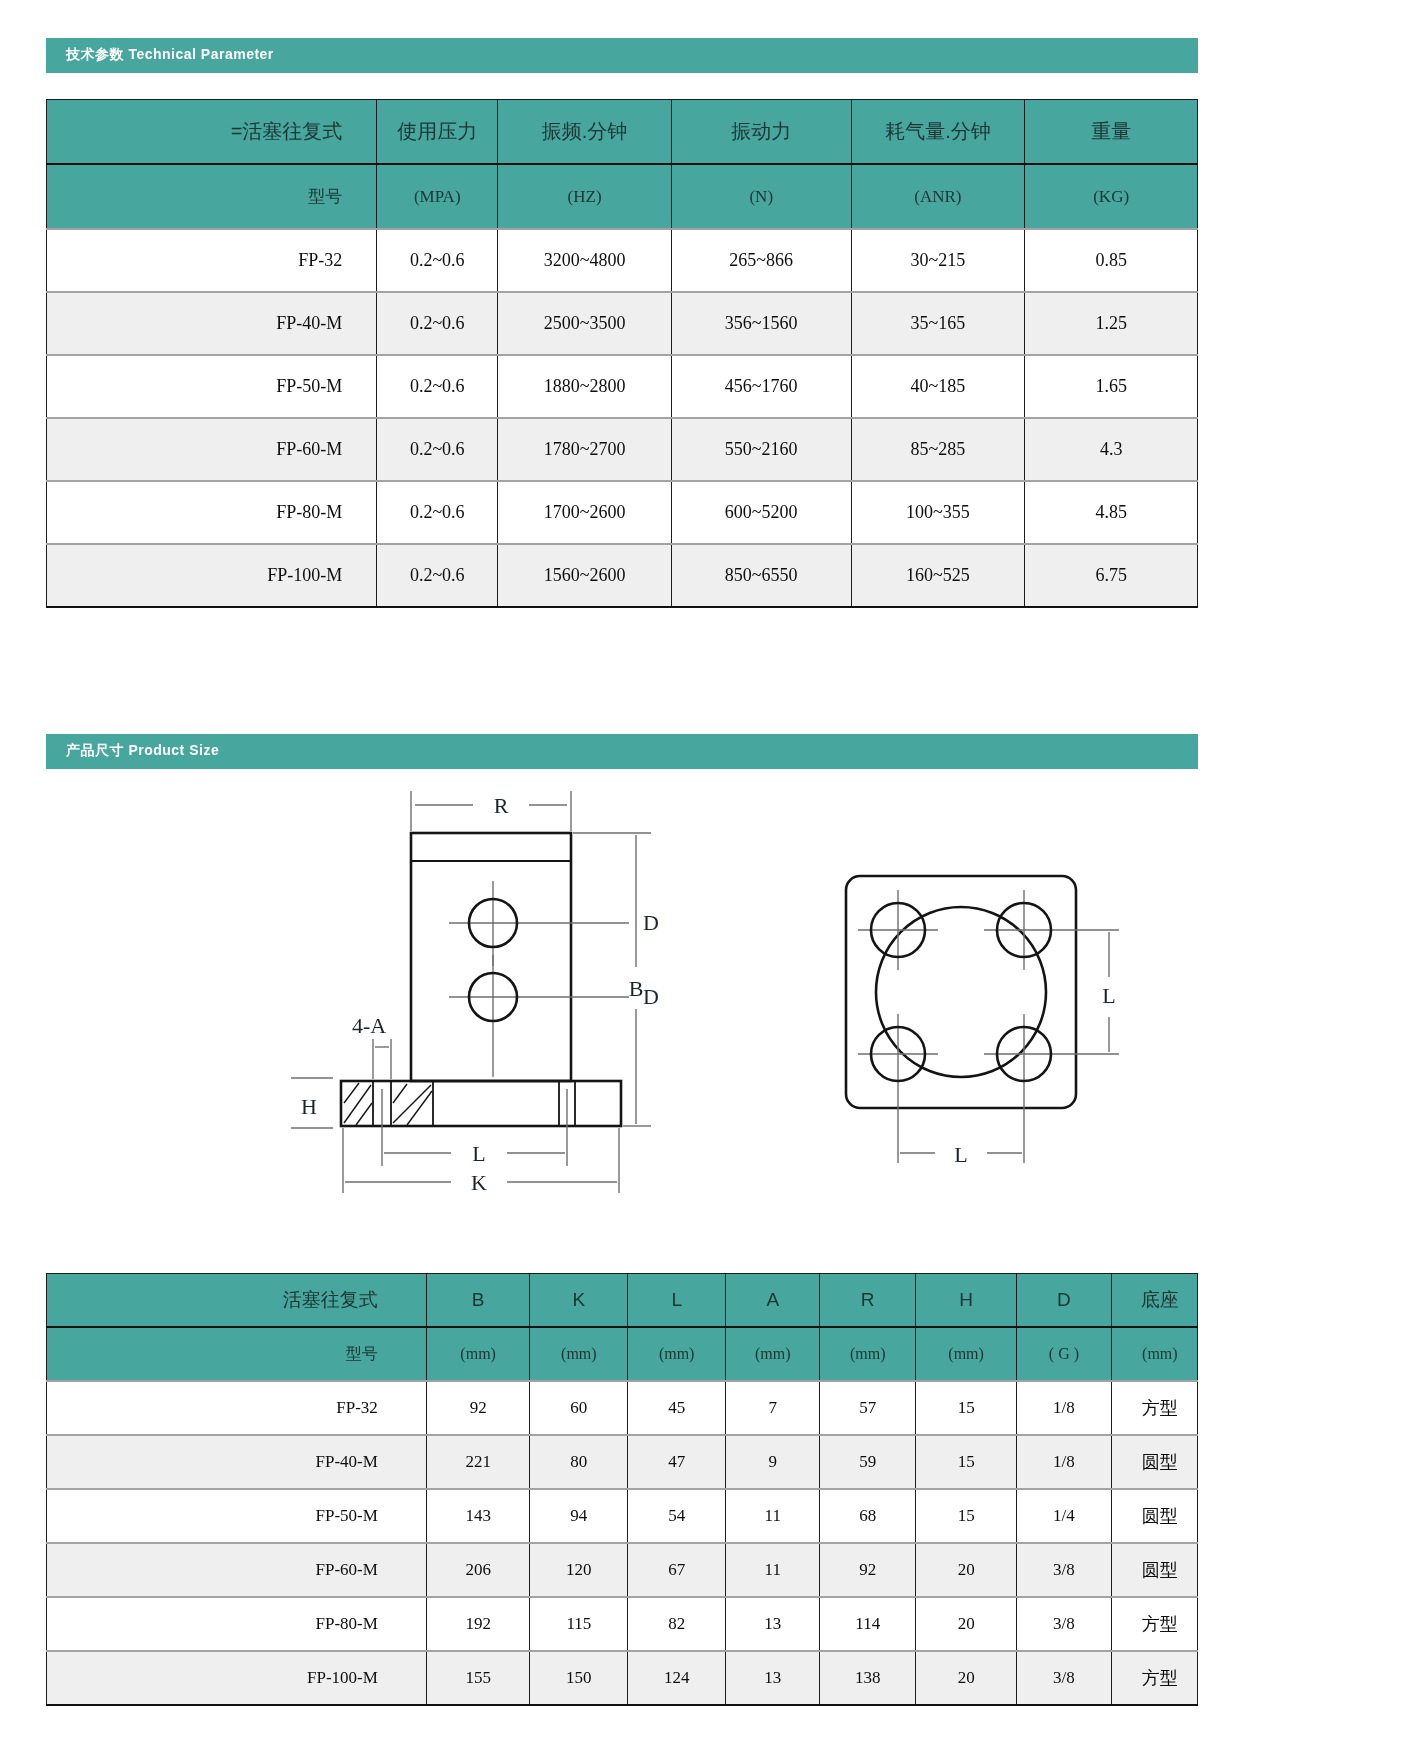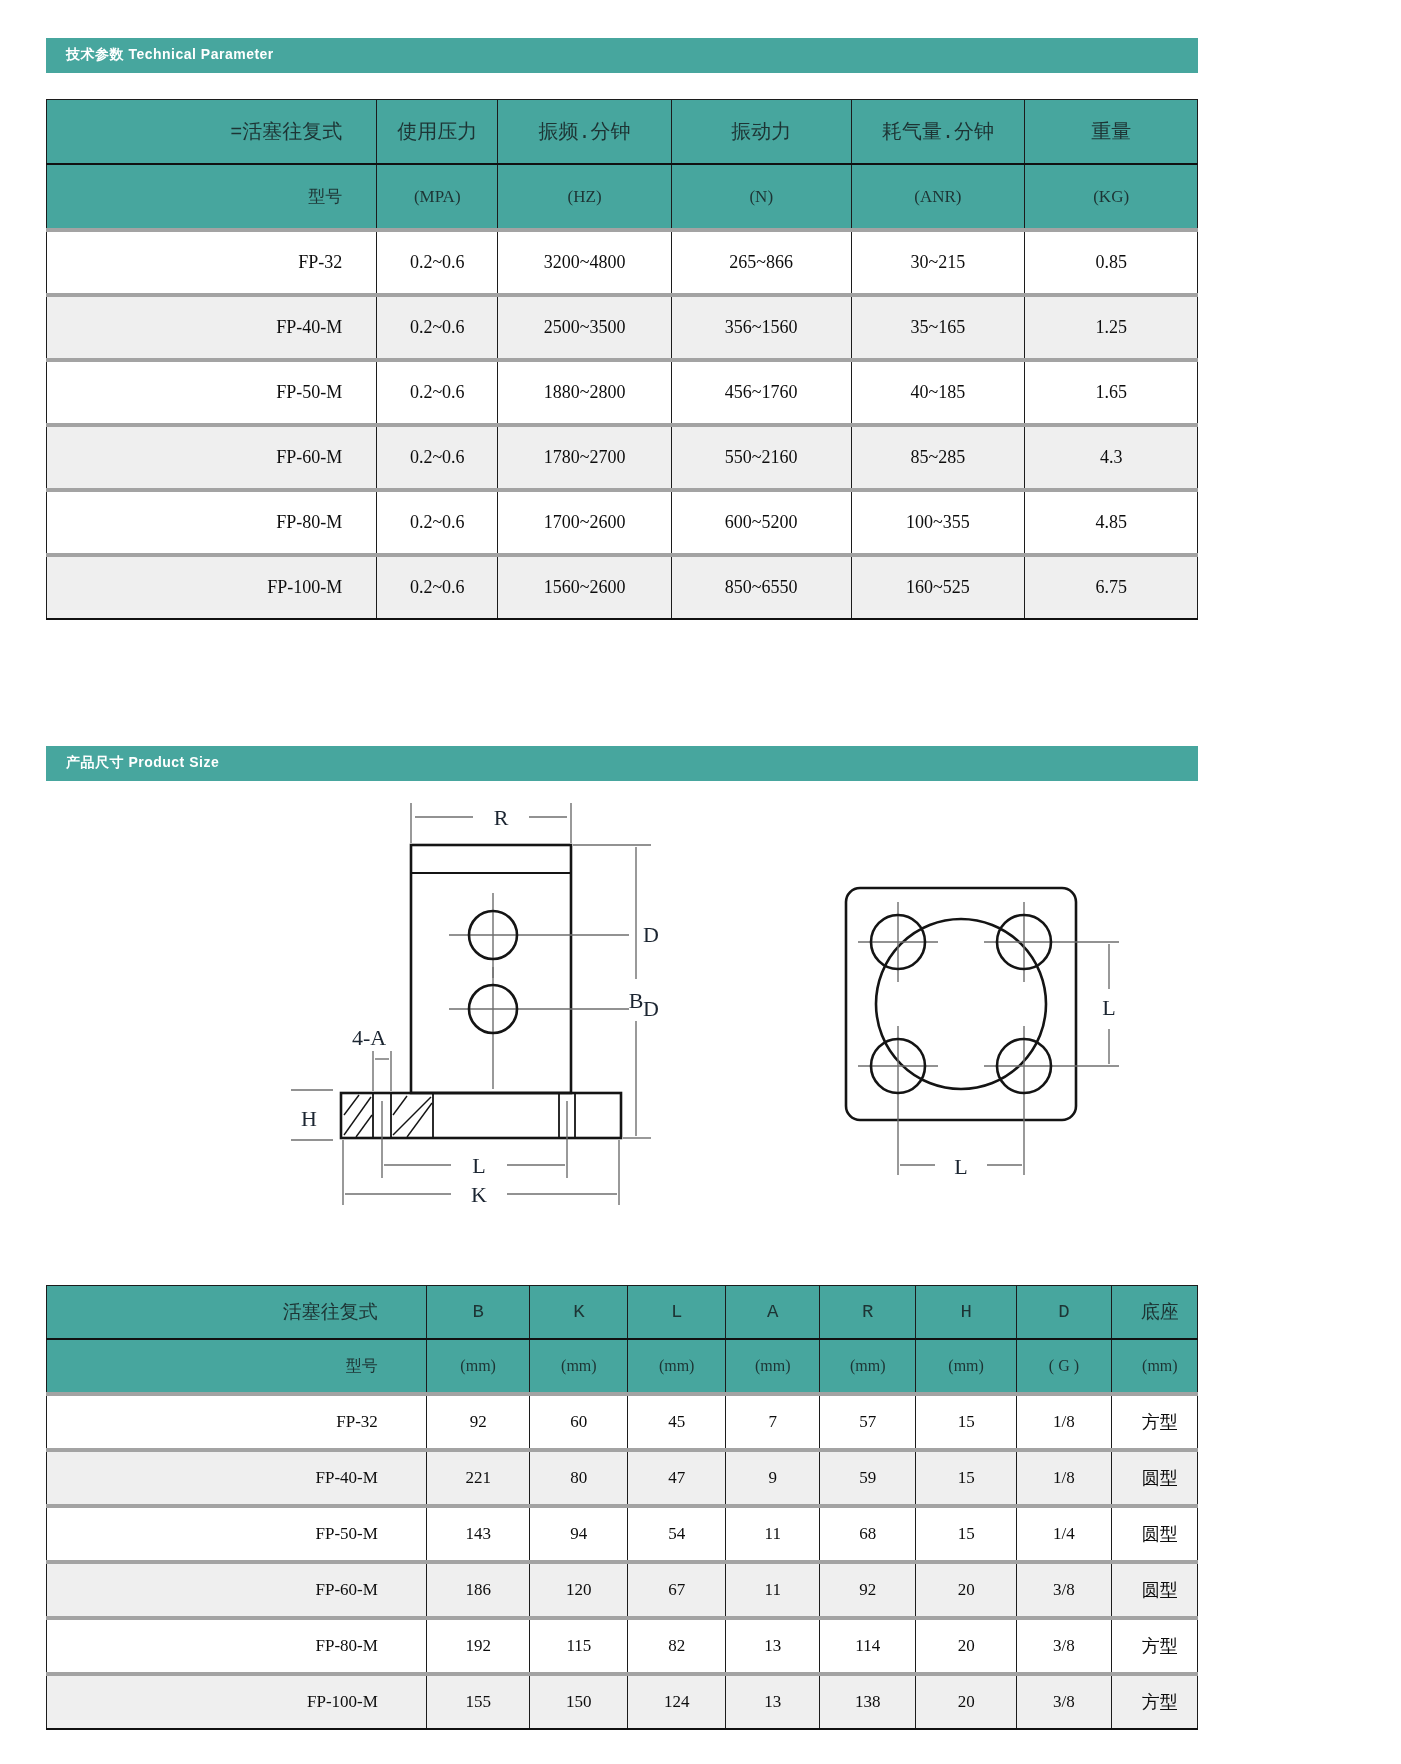--- a/index.html
+++ b/index.html
@@ -25,28 +25,27 @@
   table {
     border-collapse:collapse;
     width:100%;
     table-layout:fixed;
   }
   .t1 { margin-top:26px; }
   .t2 { margin-top:28px; }
 
   th, td { border:1px solid #1c1c1c; }
   thead tr.sub th { border-top:2px solid #111; }
-  tbody tr { border-top:4px solid #a3a3a3; }
+  tbody tr { border-top:2px solid #a3a3a3; }
   tbody tr:last-child { border-bottom:2px solid #111; }
 
   thead th {
     background:#47a69e;
     color:#1d3434;
     font-weight:normal;
-    font-family:Liberation Mono, monospace;
   }
   .t1 thead tr.main th { height:61px; font-size:20px; }
   .t1 thead tr.sub th  { height:61px; font-size:17px; font-family:"Liberation Serif", serif; }
   .t2 thead tr.main th { height:50px; font-size:19px; }
   .t2 thead tr.sub th  { height:50px; font-size:16px; font-family:"Liberation Serif", serif; }
 
   td {
     font-family:"Liberation Serif", serif;
     font-size:18px;
     text-align:center;
@@ -322,21 +321,21 @@
           <td>94</td>
           <td>54</td>
           <td>11</td>
           <td>68</td>
           <td>15</td>
           <td>1/4</td>
           <td>圆型</td>
         </tr>
         <tr class="alt">
           <td>FP-60-M</td>
-          <td>186</td>
+          <td>206</td>
           <td>120</td>
           <td>67</td>
           <td>11</td>
           <td>92</td>
           <td>20</td>
           <td>3/8</td>
           <td>圆型</td>
         </tr>
         <tr>
           <td>FP-80-M</td>

